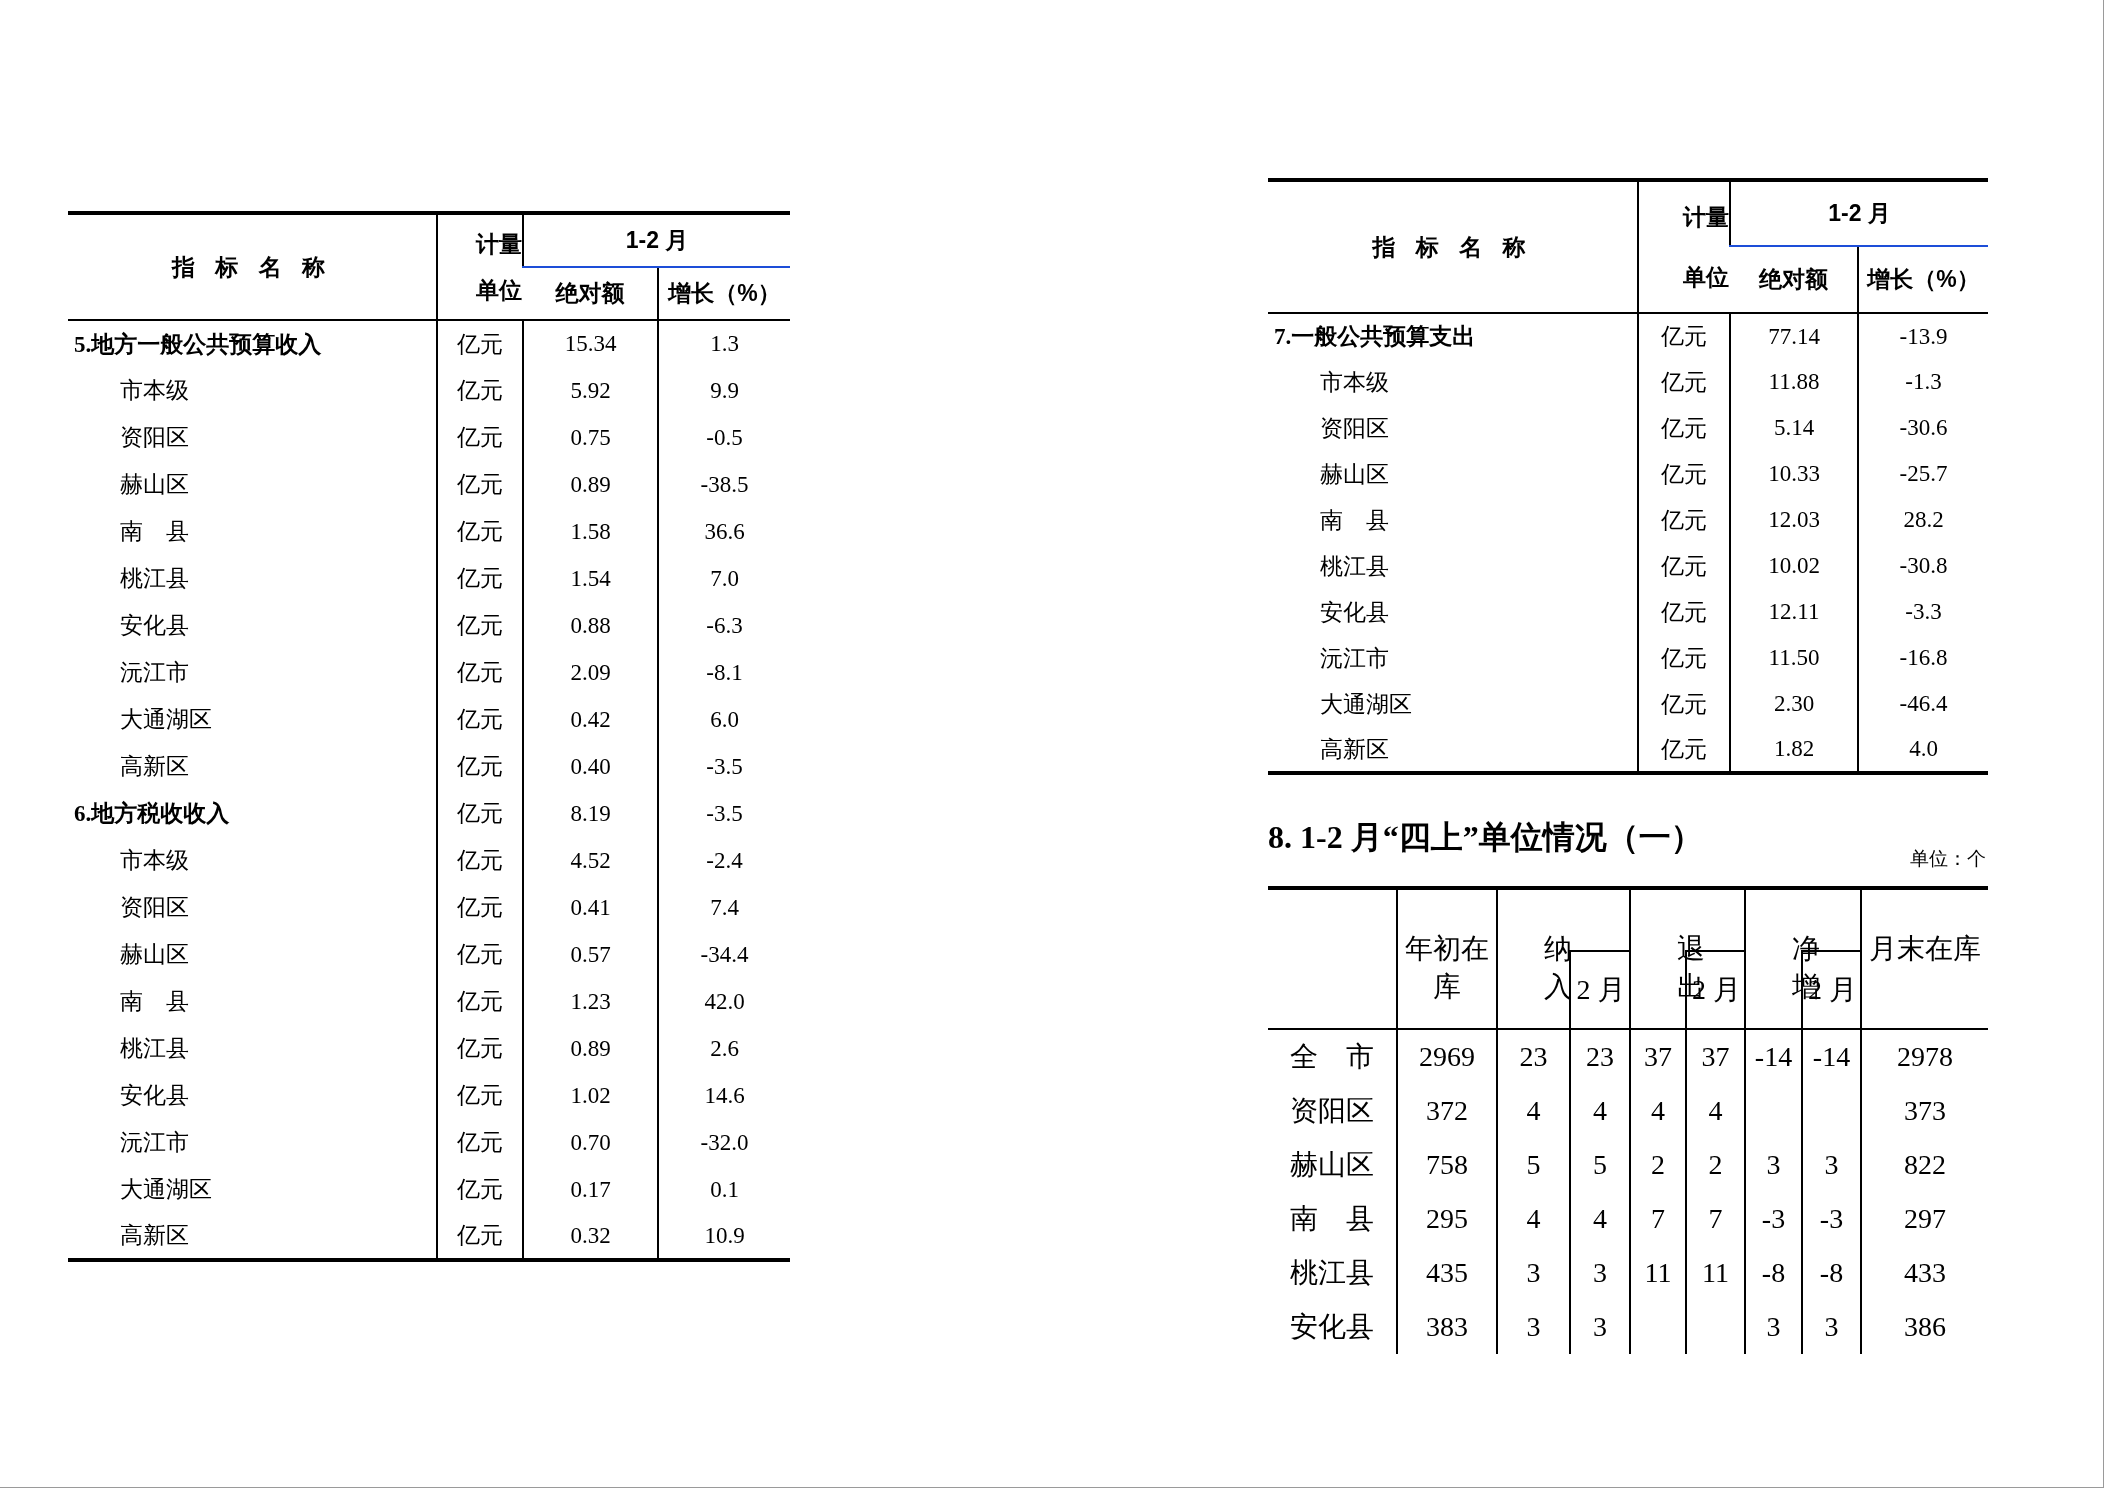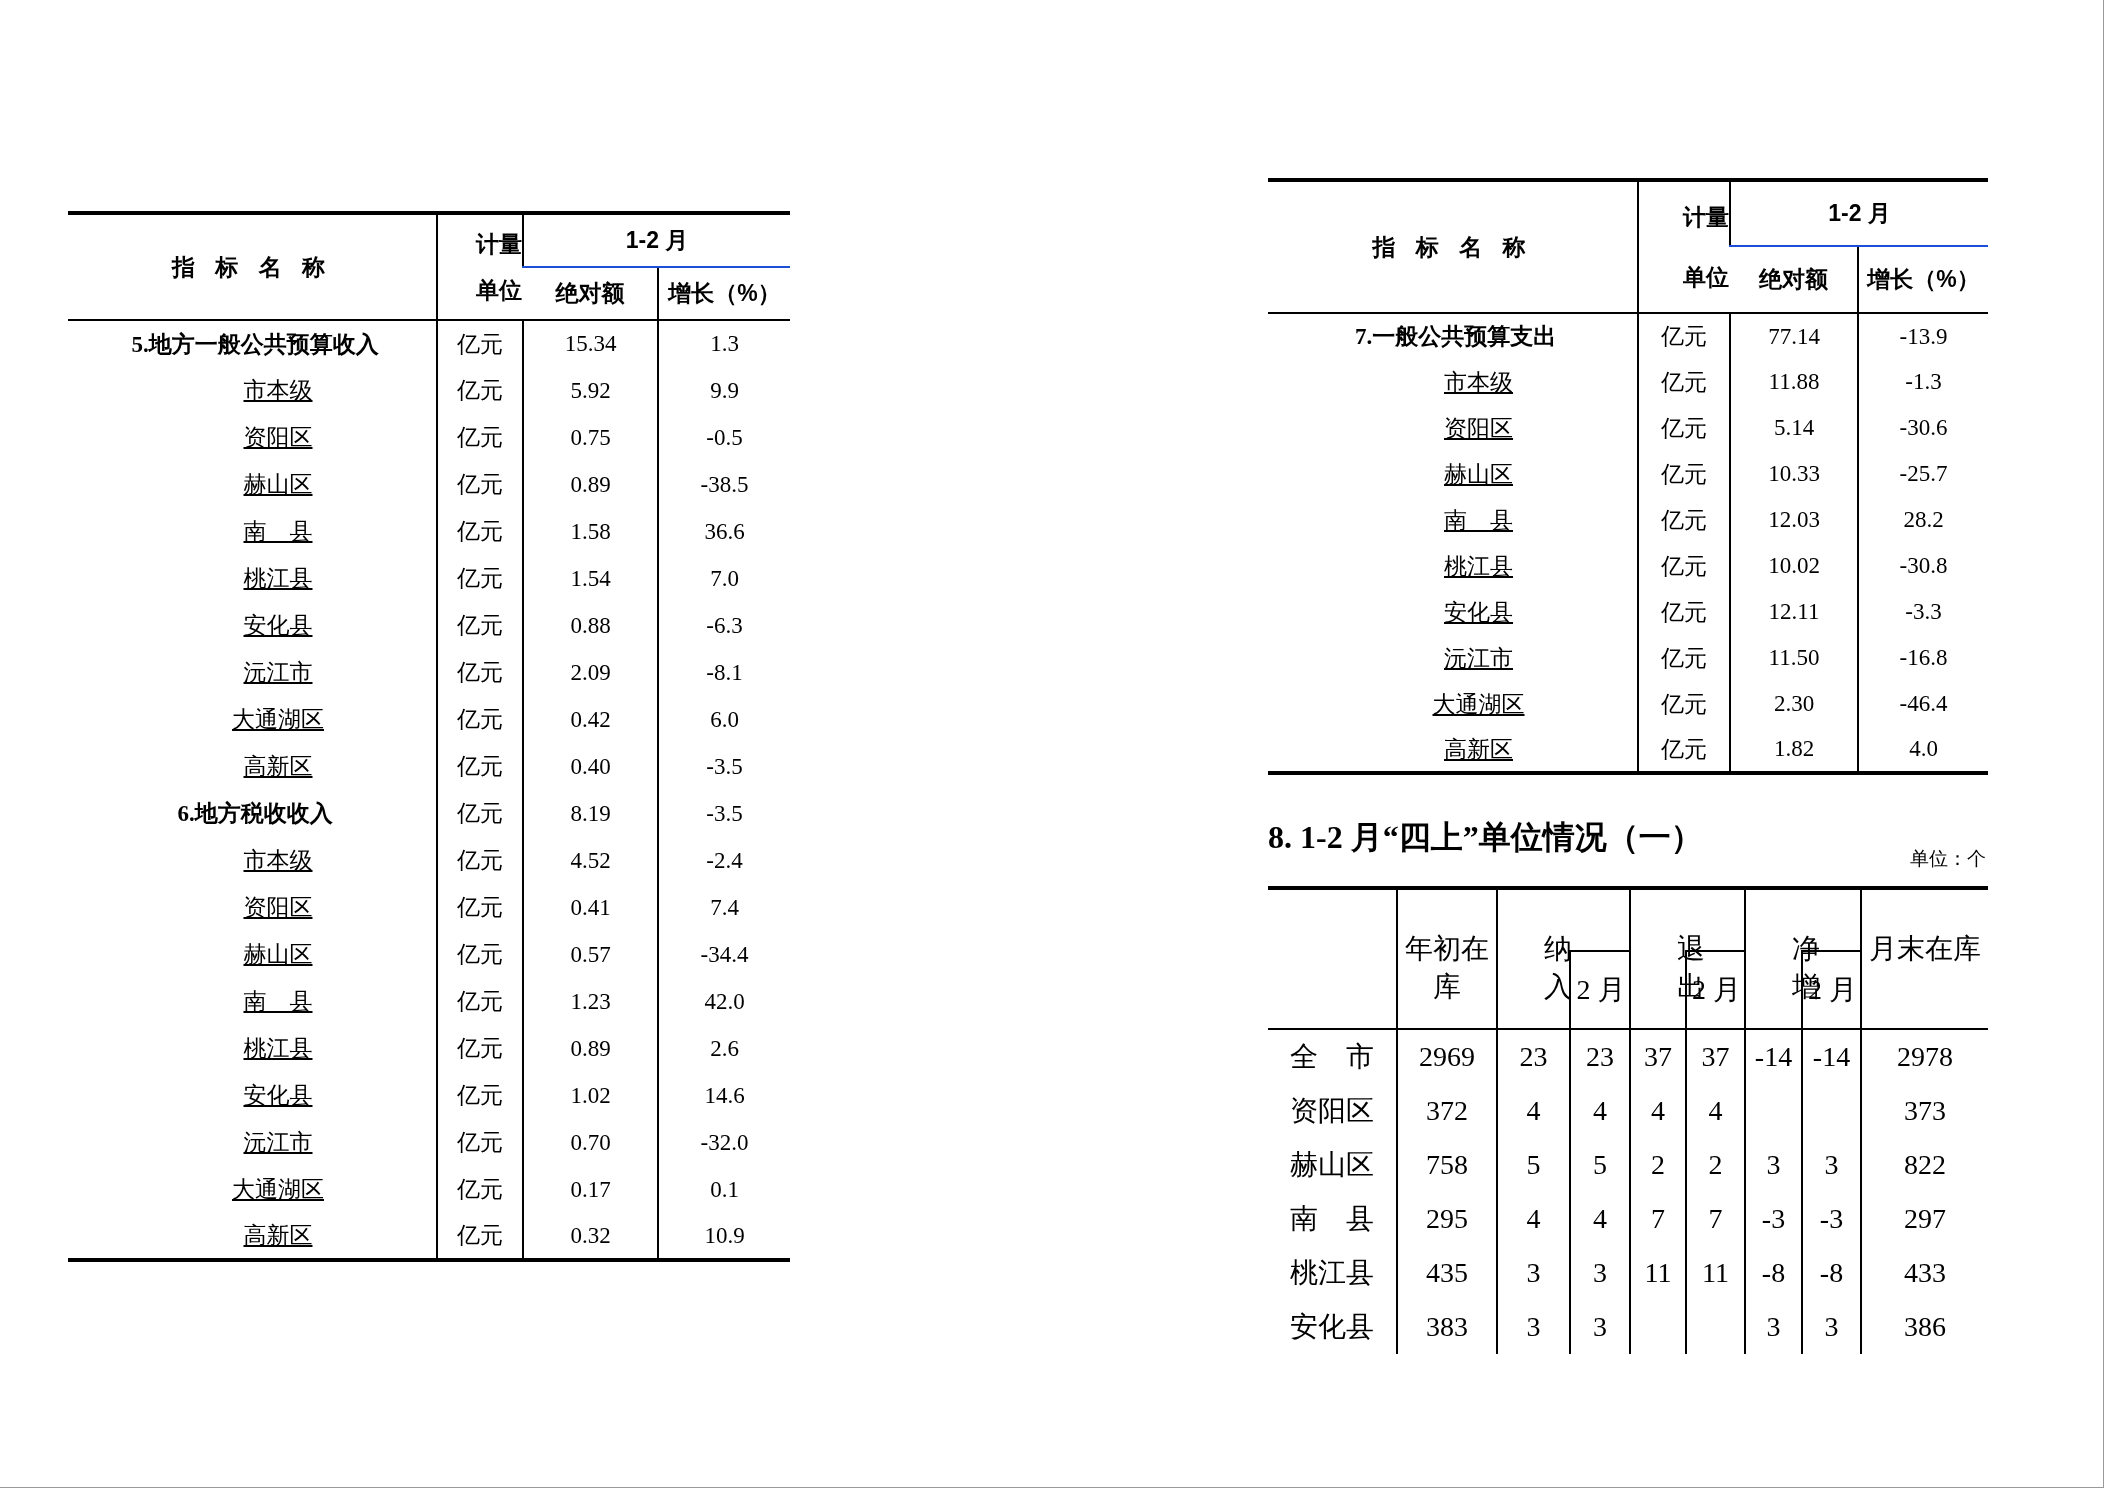--- a/index.html
+++ b/index.html
@@ -25,23 +25,23 @@
   th.unit-h div{text-align:right;}
   #tbl-rev th.unit-h div{line-height:46px;}
   #tbl-exp th.unit-h div{line-height:60px;}
   th.period-h{border-bottom:2px solid #1d4ed8;}
   table.stat tbody tr td{border-top:none;}
   table.stat tbody tr:first-child td{border-top:2px solid #000;}
   #tbl-rev tr.h1{height:54px;} #tbl-rev tr.h2{height:53px;}
   #tbl-rev tbody tr{height:47px;}
   #tbl-exp tr.h1{height:66px;} #tbl-exp tr.h2{height:67px;}
   #tbl-exp tbody tr{height:46px;}
-  td.name{text-align:center;}
+  td.name{text-align:left;}
   td.name[data-kind="section"]{font-weight:700;padding-left:6px;}
-  td.name[data-kind="sub"]{padding-left:52px;text-decoration:underline;}
+  td.name[data-kind="sub"]{padding-left:52px;}
   td.unit, td.num{text-align:center;}
   
   .sec8-title{
     position:absolute;left:1268px;top:816px;width:720px;
     font-size:32px;font-weight:700;font-family:"Liberation Serif", serif;
   }
   .unit-note{
     position:absolute;left:1268px;top:846px;width:718px;text-align:right;
     font-size:19px;
   }

